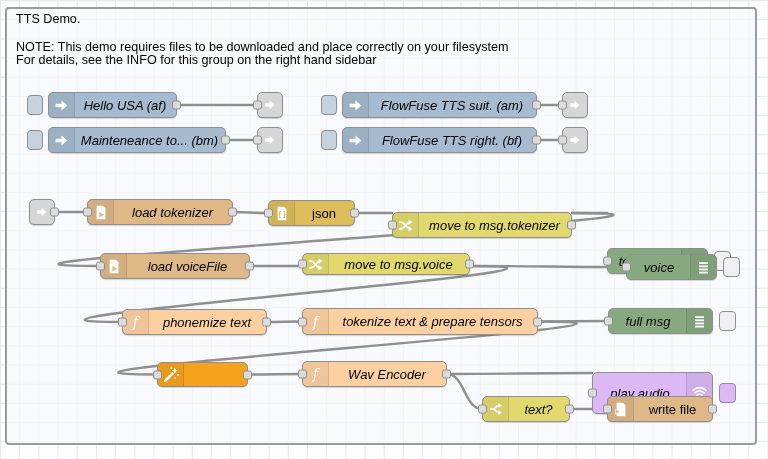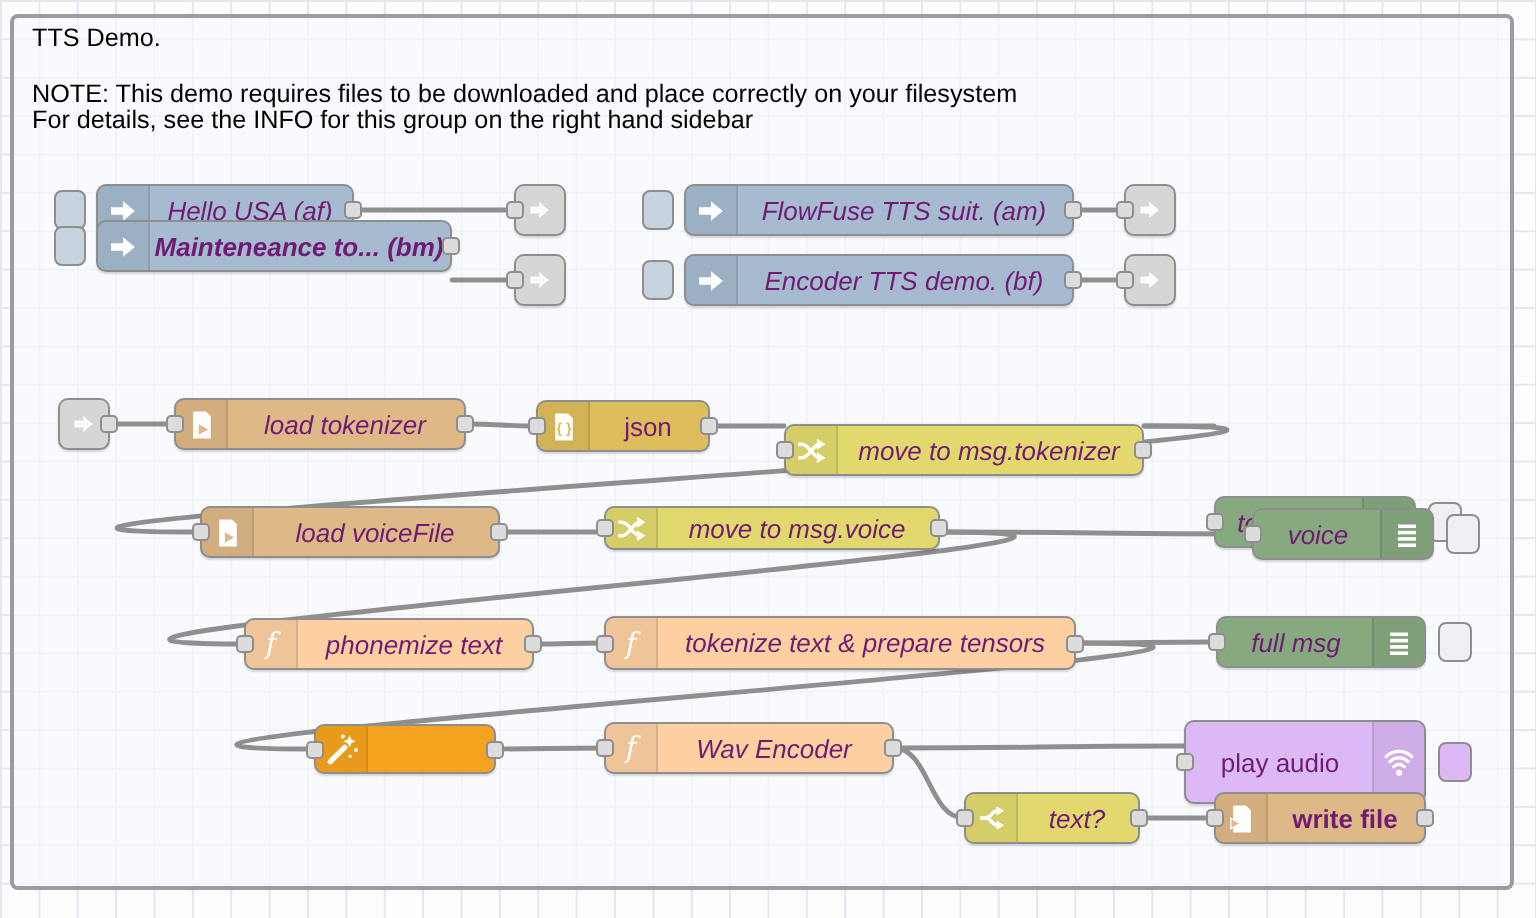--- a/index.html
+++ b/index.html
@@ -24,21 +24,21 @@
   svg.wires{position:absolute;left:0;top:0;}
   svg.wires path{pointer-events:stroke;}
   .node{
     position:absolute;box-sizing:border-box;
     border:1px solid #8e8e8e;border-radius:5px;
     box-shadow:0 1px 1px rgba(0,0,0,0.15);
   }
   .node .label{
     position:absolute;left:0;right:0;top:0;bottom:0;
     display:flex;align-items:center;justify-content:center;
-    font-size:13px;color:#701a75;white-space:nowrap;overflow:hidden;
+    font-size:13px;color:#000000;white-space:nowrap;overflow:hidden;
   }
   .node.it .label{font-style:italic;}
   .label.pad-l{padding-left:25px;}
   .label.pad-r{padding-right:25px;}
   .icon{
     position:absolute;top:0;bottom:0;width:25px;
     display:flex;align-items:center;justify-content:center;
   }
   .icon.left{left:0;background:rgba(0,0,0,0.055);border-right:1px solid rgba(0,0,0,0.1);border-radius:4px 0 0 4px;}
   .icon.right{right:0;background:rgba(0,0,0,0.055);border-left:1px solid rgba(0,0,0,0.1);border-radius:0 4px 4px 0;}
@@ -100,21 +100,21 @@
         <div class="port out" style="background: rgb(220, 220, 220);"></div>
       </div>
       <div class="node" style="left: 257px; top: 92px; width: 26px; height: 26px; background: rgb(214, 214, 214); border-color: rgb(142, 142, 142);">
         <div class="icon full">
           <svg width="16" height="16" viewBox="0 0 20 20">
             <path d="M4 7.8h5.5V4.8L15.5 10l-6 5.2v-3H4z" fill="#fff" opacity="0.9"></path>
           </svg>
         </div>
         <div class="port in" style="background: rgb(220, 220, 220);"></div>
       </div>
-      <div class="node it" style="left: 48px; top: 110px; width: 178px; height: 26px; background: rgb(166, 187, 207); border-color: rgb(142, 142, 142); font-weight: bold;">
+      <div class="node it" style="left: 48px; top: 127px; width: 178px; height: 26px; background: rgb(166, 187, 207); border-color: rgb(142, 142, 142);">
         <div class="btn left" style="background: rgb(198, 211, 223);"></div>
         <div class="icon left">
           <svg width="17" height="17" viewBox="0 0 20 20">
             <path d="M3 7.8h7V4.2L17 10l-7 5.8v-3.6H3z" fill="#fff"></path>
           </svg>
         </div>
         <div class="label pad-l">Mainteneance to... (bm)</div>
         <div class="port out" style="background: rgb(220, 220, 220);"></div>
       </div>
       <div class="node" style="left: 257px; top: 127px; width: 26px; height: 26px; background: rgb(214, 214, 214); border-color: rgb(142, 142, 142);">
@@ -143,21 +143,21 @@
         </div>
         <div class="port in" style="background: rgb(220, 220, 220);"></div>
       </div>
       <div class="node it" style="left: 342px; top: 127px; width: 195px; height: 26px; background: rgb(166, 187, 207); border-color: rgb(142, 142, 142);">
         <div class="btn left" style="background: rgb(198, 211, 223);"></div>
         <div class="icon left">
           <svg width="17" height="17" viewBox="0 0 20 20">
             <path d="M3 7.8h7V4.2L17 10l-7 5.8v-3.6H3z" fill="#fff"></path>
           </svg>
         </div>
-        <div class="label pad-l">Encoder TTS demo. (bf)</div>
+        <div class="label pad-l">FlowFuse TTS right. (bf)</div>
         <div class="port out" style="background: rgb(220, 220, 220);"></div>
       </div>
       <div class="node" style="left: 562px; top: 127px; width: 26px; height: 26px; background: rgb(214, 214, 214); border-color: rgb(142, 142, 142);">
         <div class="icon full">
           <svg width="16" height="16" viewBox="0 0 20 20">
             <path d="M4 7.8h5.5V4.8L15.5 10l-6 5.2v-3H4z" fill="#fff" opacity="0.9"></path>
           </svg>
         </div>
         <div class="port in" style="background: rgb(220, 220, 220);"></div>
       </div>
@@ -313,21 +313,21 @@
       <div class="node it" style="left: 302px; top: 361px; width: 145px; height: 26px; background: rgb(253, 208, 162); border-color: rgb(142, 142, 142);">
         <div class="icon left">
           <svg width="17" height="18" viewBox="0 0 20 20">
             <text x="10" y="15.5" text-anchor="middle" font-size="17" font-style="italic" font-family="DejaVu Serif, serif" fill="#fff">f</text>
           </svg>
         </div>
         <div class="label pad-l">Wav Encoder</div>
         <div class="port in" style="background: rgb(220, 220, 220);"></div>
         <div class="port out" style="background: rgb(220, 220, 220);"></div>
       </div>
-      <div class="node" style="left: 592px; top: 360px; width: 121px; height: 42px; background: rgb(220, 184, 244); border-color: rgb(142, 142, 142);">
+      <div class="node" style="left: 592px; top: 372px; width: 121px; height: 42px; background: rgb(220, 184, 244); border-color: rgb(142, 142, 142); font-style: italic;">
         <div class="btn right" style="background: rgb(220, 184, 244);"></div>
         <div class="icon right">
           <svg width="17" height="17" viewBox="0 0 20 20">
             <circle cx="10" cy="15.8" r="1.8" fill="#fff"></circle>
             <g stroke="#fff" stroke-width="1.9" fill="none" stroke-linecap="round">
               <path d="M6.9 12.1a4.4 4.4 0 016.2 0"></path>
               <path d="M4.6 9.2a7.6 7.6 0 0110.8 0"></path>
               <path d="M2.4 6.3a10.7 10.7 0 0115.2 0"></path>
             </g>
           </svg>
@@ -343,21 +343,21 @@
               <path d="M6 10c4 0 3.5 4.5 7.5 4.5"></path>
             </g>
             <polygon points="12.8,2.6 17.6,5.5 12.8,8.4" fill="#fff"></polygon>
             <polygon points="12.8,11.6 17.6,14.5 12.8,17.4" fill="#fff"></polygon>
           </svg>
         </div>
         <div class="label pad-l">text?</div>
         <div class="port in" style="background: rgb(220, 220, 220);"></div>
         <div class="port out" style="background: rgb(220, 220, 220);"></div>
       </div>
-      <div class="node" style="left: 607px; top: 396px; width: 106px; height: 26px; background: rgb(222, 184, 135); border-color: rgb(142, 142, 142); font-weight: bold;">
+      <div class="node" style="left: 607px; top: 396px; width: 106px; height: 26px; background: rgb(222, 184, 135); border-color: rgb(142, 142, 142);">
         <div class="icon left">
           <svg width="16" height="17" viewBox="0 0 20 20">
             <path d="M4.5 1.5h8l3 3v14h-11z" fill="#fff"></path>
             <polygon points="3,9.5 8.8,12.8 3,16.1" fill="#deb887" stroke="#fff" stroke-width="0.8"></polygon>
           </svg>
         </div>
         <div class="label pad-l">write file</div>
         <div class="port in" style="background: rgb(220, 220, 220);"></div>
         <div class="port out" style="background: rgb(220, 220, 220);"></div>
       </div>

